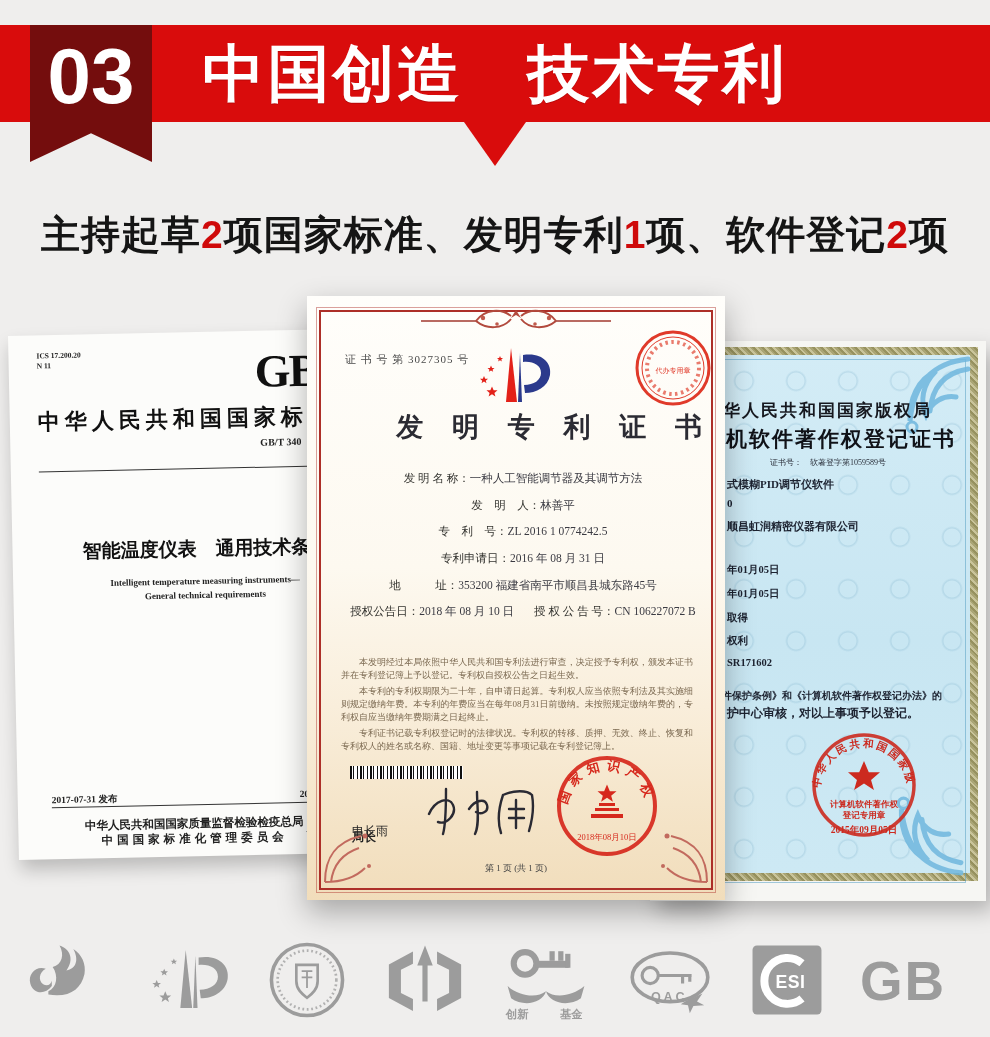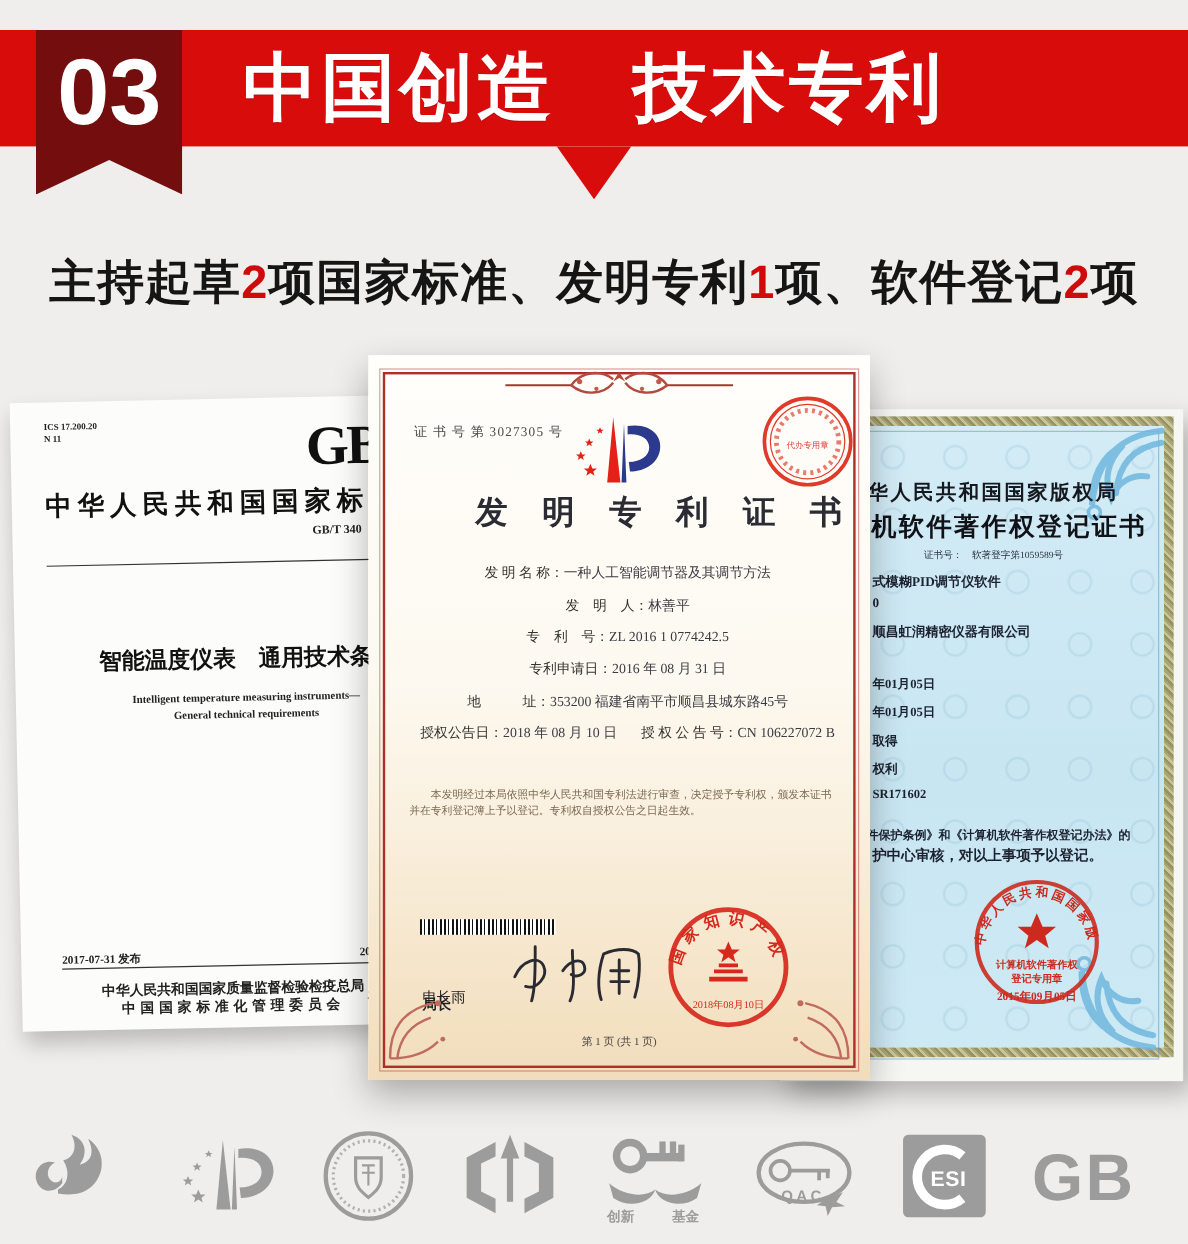--- a/index.html
+++ b/index.html
@@ -192,20 +192,22 @@
     <div class="row"><span class="lab">专　利　号：</span><span class="val">ZL 2016 1 0774242.5</span></div>
     <div class="row"><span class="lab">专利申请日：</span><span class="val">2016 年 08 月 31 日</span></div>
     <div class="row"><span class="lab">地　　　址：</span><span class="val">353200 福建省南平市顺昌县城东路45号</span></div>
     <div class="row">
       <span class="lab">授权公告日：</span><span class="val">2018 年 08 月 10 日</span><span class="pair2"><span class="lab">授 权 公 告 号：</span><span class="val">CN 106227072 B</span></span>
     </div>
   </div>
 
   <div class="abs patent-paras">
     <p>本发明经过本局依照中华人民共和国专利法进行审查，决定授予专利权，颁发本证书并在专利登记簿上予以登记。专利权自授权公告之日起生效。</p>
+    <p>本专利的专利权期限为二十年，自申请日起算。专利权人应当依照专利法及其实施细则规定缴纳年费。本专利的年费应当在每年08月31日前缴纳。未按照规定缴纳年费的，专利权自应当缴纳年费期满之日起终止。</p>
+    <p>专利证书记载专利权登记时的法律状况。专利权的转移、质押、无效、终止、恢复和专利权人的姓名或名称、国籍、地址变更等事项记载在专利登记簿上。</p>
   </div>
 
   <div class="abs barcode"></div>
   <div class="abs director-label">局长</div>
   <div class="abs director-name">申长雨</div>
 
   <svg class="abs signature" width="125" height="56" viewBox="0 0 125 56">
     <path d="M10 32 C16 18 30 14 34 23 C38 32 28 43 19 40 M27 7 C27 26 27 42 24 52
              M50 27 C56 18 66 16 68 23 C70 30 62 33 57 30 M58 10 C58 24 61 42 56 52
              M84 13 C79 28 79 42 82 51 M84 13 C95 8 108 8 113 13 C115 24 113 39 110 49

